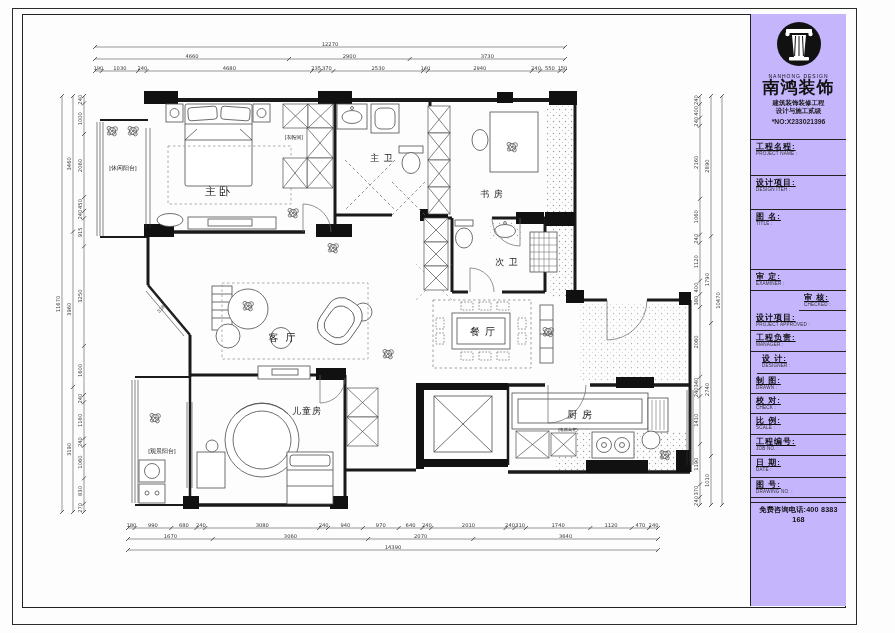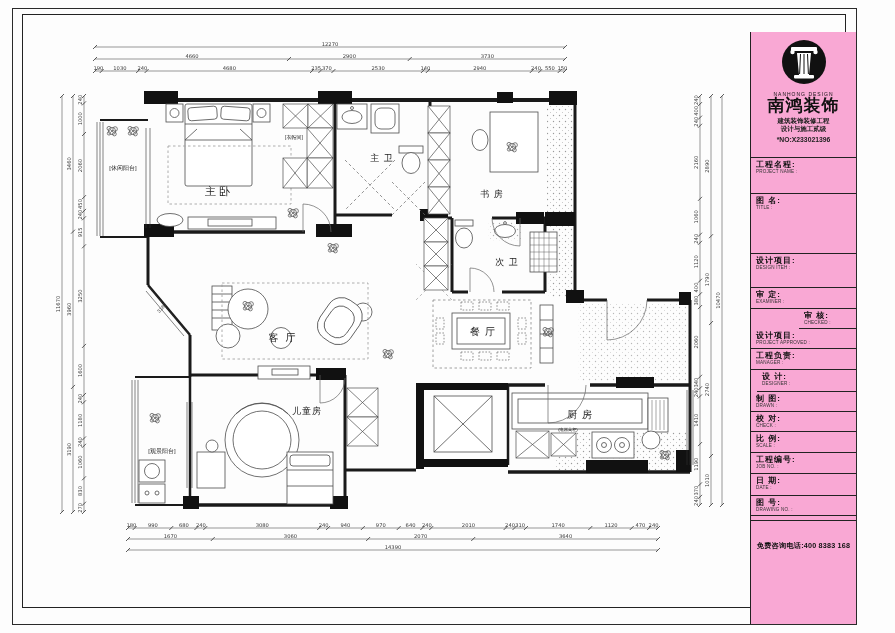--- a/index.html
+++ b/index.html
@@ -2,37 +2,37 @@
 <html><head>
 <meta charset="utf-8">
 <style>
   html,body{margin:0;padding:0;background:#fff;}
   .page{position:relative;width:895px;height:633px;background:#fdfdfd;overflow:hidden;
         font-family:"Liberation Sans",sans-serif;}
   .frame-outer{position:absolute;left:12px;top:8px;width:843px;height:615px;border:1.2px solid #2a2a2a;}
   .frame-inner{position:absolute;left:22px;top:14px;width:822px;height:592px;border:1.5px solid #222;}
   .plan-svg{position:absolute;left:0;top:0;width:895px;height:633px;pointer-events:none;}
   
-  .tblock{position:absolute;left:750px;top:32px;width:106px;height:592px;border-left:1.5px solid #222;
-          box-sizing:border-box;background:#f9a8d4;}
+  .tblock{position:absolute;left:750px;top:14px;width:96px;height:592px;border-left:1.5px solid #222;
+          box-sizing:border-box;background:#c4b5fd;}
   .tb-logo{height:126px;border-bottom:1.5px solid #222;text-align:center;box-sizing:border-box;padding-top:7px;}
   .tb-circle{width:46px;height:46px;margin:0 auto;}
   .tb-brand-en{font-size:5px;letter-spacing:1px;color:#111;margin-top:2px;}
   .tb-brand-cn{font-size:17px;font-weight:bold;color:#111;letter-spacing:1px;line-height:18px;}
   .tb-cert{font-size:6.5px;font-weight:bold;color:#222;line-height:8px;margin-top:2px;}
   .tb-no{font-size:6.8px;font-weight:bold;color:#222;margin-top:3px;}
   .tb-fields{}
   .tb-row{border-bottom:1.2px solid #222;box-sizing:border-box;padding:2px 0 0 5px;overflow:hidden;}
-  .tb-cn{font-size:8px;font-weight:bold;color:#111;letter-spacing:1px;line-height:9px;}
+  .tb-cn{font-size:8px;font-weight:bold;color:#111;letter-spacing:1px;line-height:9px;text-decoration:underline;}
   .tb-en{font-size:4.6px;color:#333;letter-spacing:.2px;line-height:6px;}
   .tb-notes{padding:3px 3px 0 5px;}
   .tb-notes .tb-cn{margin-bottom:1px;}
   .tb-note-line{font-size:5.6px;color:#222;line-height:7.2px;font-weight:bold;}
   .tb-fine{font-size:3.8px;color:#555;margin-top:2px;}
-  .tb-phone{border-top:1.2px solid #222;margin-top:4px;padding:20px 2px;font-size:7.2px;
+  .tb-phone{border-top:1.2px solid #222;margin-top:4px;padding:2px 2px;font-size:7.2px;
             font-weight:bold;color:#111;text-align:center;letter-spacing:.2px;}
 </style>
 </head>
 <body>
 
 <div class="page">
   <div class="frame-outer"></div>
   <div class="frame-inner"></div>
 
   <svg class="plan-svg" viewBox="0 0 895 633" xmlns="http://www.w3.org/2000/svg">
@@ -505,27 +505,27 @@
         <div>建筑装饰装修工程</div>
         <div>设计与施工贰级</div>
       </div>
       <div class="tb-no">*NO:X233021396</div>
     </div>
     <div class="tb-fields" id="tb-fields">
         <div class="tb-row" style="height: 36px;">
           <div class="tb-cn">工程名程:</div>
           <div class="tb-en">PROJECT NAME :</div>
         </div>
+        <div class="tb-row" style="height: 34px;">
+          <div class="tb-cn">设计项目:</div>
+          <div class="tb-en">DESIGN ITEH :</div>
+        </div>
         <div class="tb-row" style="height: 60px;">
           <div class="tb-cn">图 名:</div>
           <div class="tb-en">TITLE :</div>
-        </div>
-        <div class="tb-row" style="height: 34px;">
-          <div class="tb-cn">设计项目:</div>
-          <div class="tb-en">DESIGN ITEH :</div>
         </div>
         <div class="tb-row" style="height: 21px;">
           <div class="tb-cn">审 定:</div>
           <div class="tb-en">EXAMINER :</div>
         </div>
         <div class="tb-row" style="height: 20px; margin-left: 48px;">
           <div class="tb-cn">审 核:</div>
           <div class="tb-en">CHECKED :</div>
         </div>
         <div class="tb-row" style="height: 20px;">

